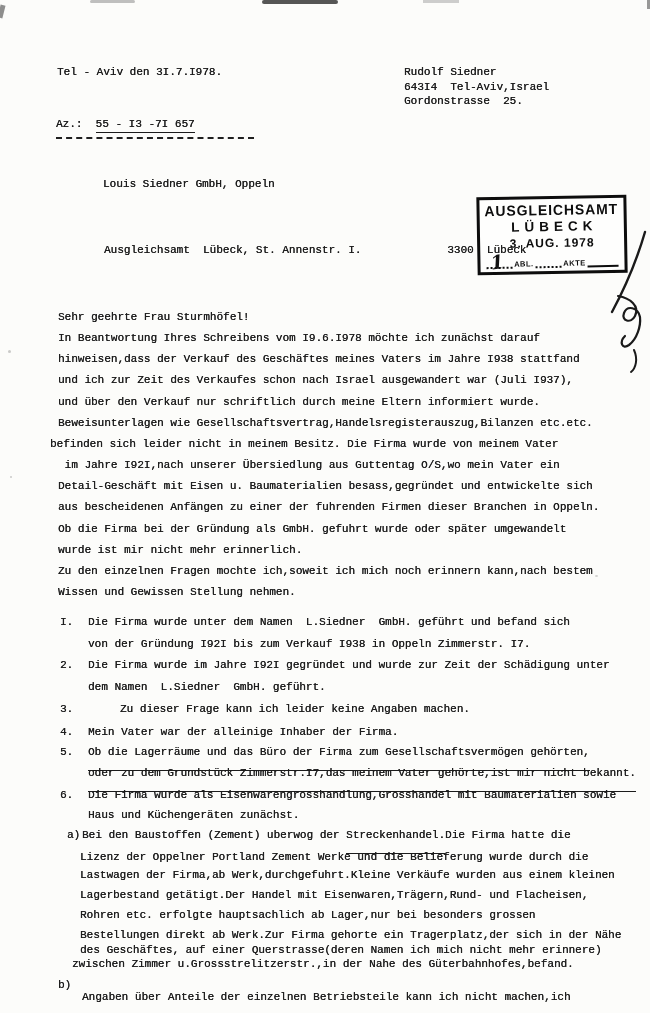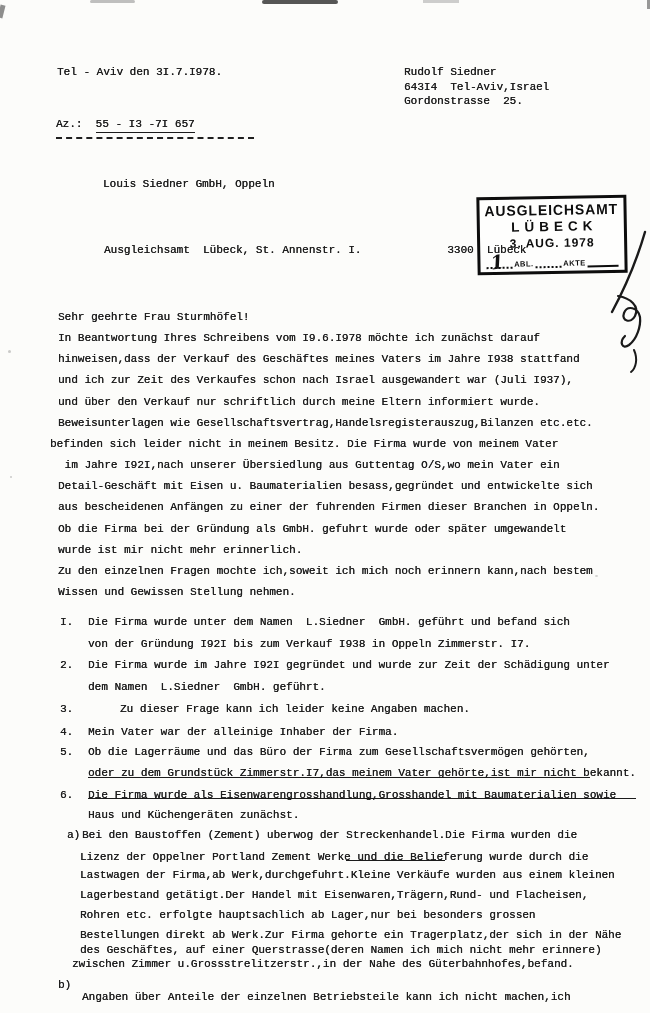--- a/index.html
+++ b/index.html
@@ -6,21 +6,21 @@
   #page{
     position:relative;width:650px;height:1013px;margin:0 auto;
     background:#fcfcfa;overflow:hidden;
     font-family:"Liberation Mono", monospace;color:#1c1c1c;
   }
   .tl{
     position:absolute;white-space:pre;
     font:11px/13px "Liberation Mono", monospace;
     color:#1d1d1d;text-shadow:0.25px 0 currentColor;
   }
-  .ul{border-bottom:1.6px solid #1b1b1b;padding-bottom:19px;}
+  .ul{border-bottom:1.6px solid #1b1b1b;padding-bottom:12px;}
   .ul-solid{border-bottom:1.6px solid #1b1b1b;padding-bottom:2px;}
   #az-dashes{position:absolute;left:56px;top:137px;width:198px;height:0;
     border-top:2.5px dashed #1f1f1f;}
   
   #stamp{
     position:absolute;left:477px;top:196px;width:150px;height:78px;
     border:3.5px solid #0d0d0d;box-sizing:border-box;background:rgba(255,255,255,.6);
     transform:rotate(-1deg);
     font-family:"Liberation Sans", sans-serif;color:#0d0d0d;
     display:flex;flex-direction:column;align-items:center;justify-content:flex-start;
@@ -127,21 +127,21 @@
       <div class="tl" style="left: 88px; top: 703px; margin-left: 32px;">Zu dieser Frage kann ich leider keine Angaben machen.</div>
       <div class="tl" style="left: 60px; top: 726px;">4.</div>
       <div class="tl" style="left: 88px; top: 726px;">Mein Vater war der alleinige Inhaber der Firma.</div>
       <div class="tl" style="left: 60px; top: 746px;">5.</div>
       <div class="tl" style="left: 88px; top: 746px;"><span class="ul">Ob die Lagerräume und das Büro der Firma zum Gesellschaftsvermögen gehörten,</span></div>
       <div class="tl" style="left: 88px; top: 767px;"><span class="ul">oder zu dem Grundstück Zimmerstr.I7,das meinem Vater gehörte,ist mir nicht bekannt.</span></div>
       <div class="tl" style="left: 60px; top: 789px;">6.</div>
       <div class="tl" style="left: 88px; top: 789px;">Die Firma wurde als Eisenwarengrosshandlung,Grosshandel mit Baumaterialien sowie</div>
       <div class="tl" style="left: 88px; top: 809px;">Haus und Küchengeräten zunächst.</div>
       <div class="tl" style="left: 67px; top: 829px;">a)</div>
-      <div class="tl" style="left: 82px; top: 829px;"><span>Bei den Baustoffen (Zement) uberwog der </span><span class="ul">Streckenhandel.</span><span>Die Firma wurden die</span></div>
+      <div class="tl" style="left: 82px; top: 829px;"><span>Bei den Baustoffen (Zement) uberwog der </span><span class="ul">Streckenhandel.</span><span>Die Firma hatte die</span></div>
       <div class="tl" style="left: 80px; top: 851px;">Lizenz der Oppelner Portland Zement Werke und die Belieferung wurde durch die</div>
       <div class="tl" style="left: 80px; top: 869px;">Lastwagen der Firma,ab Werk,durchgefuhrt.Kleine Verkäufe wurden aus einem kleinen</div>
       <div class="tl" style="left: 80px; top: 889px;">Lagerbestand getätigt.Der Handel mit Eisenwaren,Trägern,Rund- und Flacheisen,</div>
       <div class="tl" style="left: 80px; top: 909px;">Rohren etc. erfolgte hauptsachlich ab Lager,nur bei besonders grossen</div>
       <div class="tl" style="left: 80px; top: 929px;">Bestellungen direkt ab Werk.Zur Firma gehorte ein Tragerplatz,der sich in der Nähe</div>
       <div class="tl" style="left: 80px; top: 944px;">des Geschäftes, auf einer Querstrasse(deren Namen ich mich nicht mehr erinnere)</div>
       <div class="tl" style="left: 72px; top: 958px;">zwischen Zimmer u.Grossstrelitzerstr.,in der Nahe des Güterbahnhofes,befand.</div>
       <div class="tl" style="left: 58px; top: 979px;">b)</div>
       <div class="tl" style="left: 82px; top: 979px; margin-top: 12px;">Angaben über Anteile der einzelnen Betriebsteile kann ich nicht machen,ich</div>
     </div>

